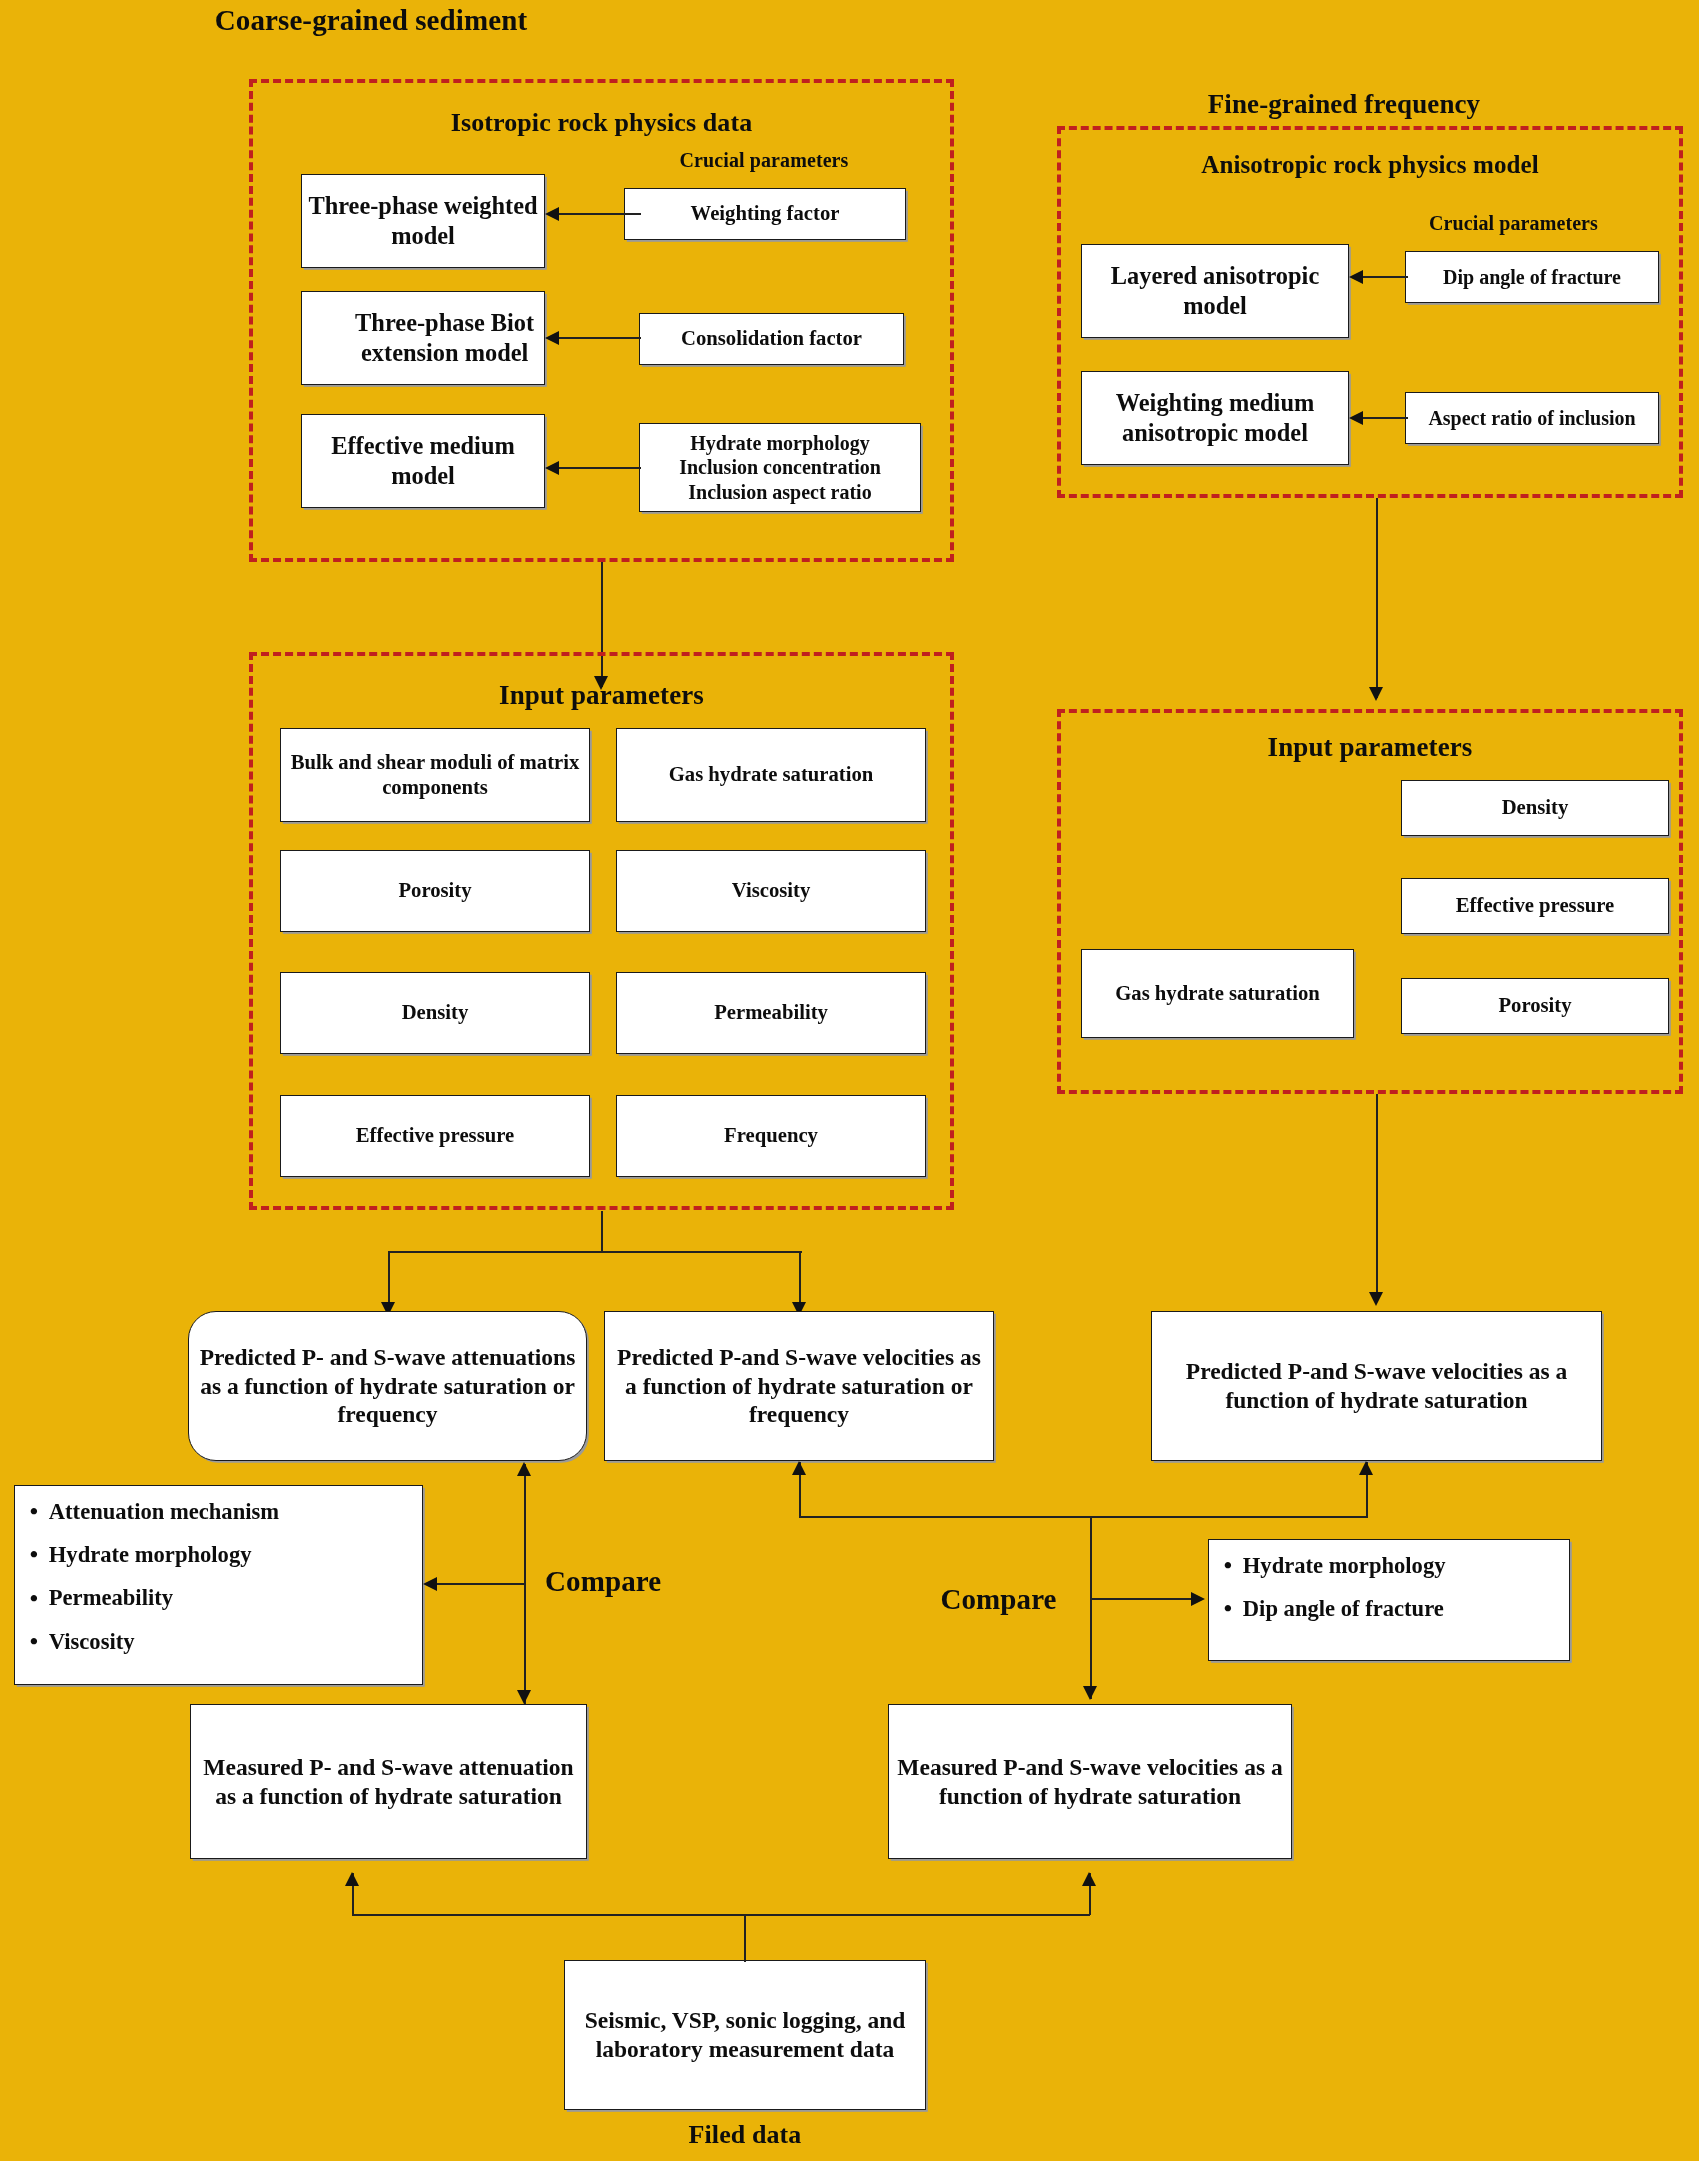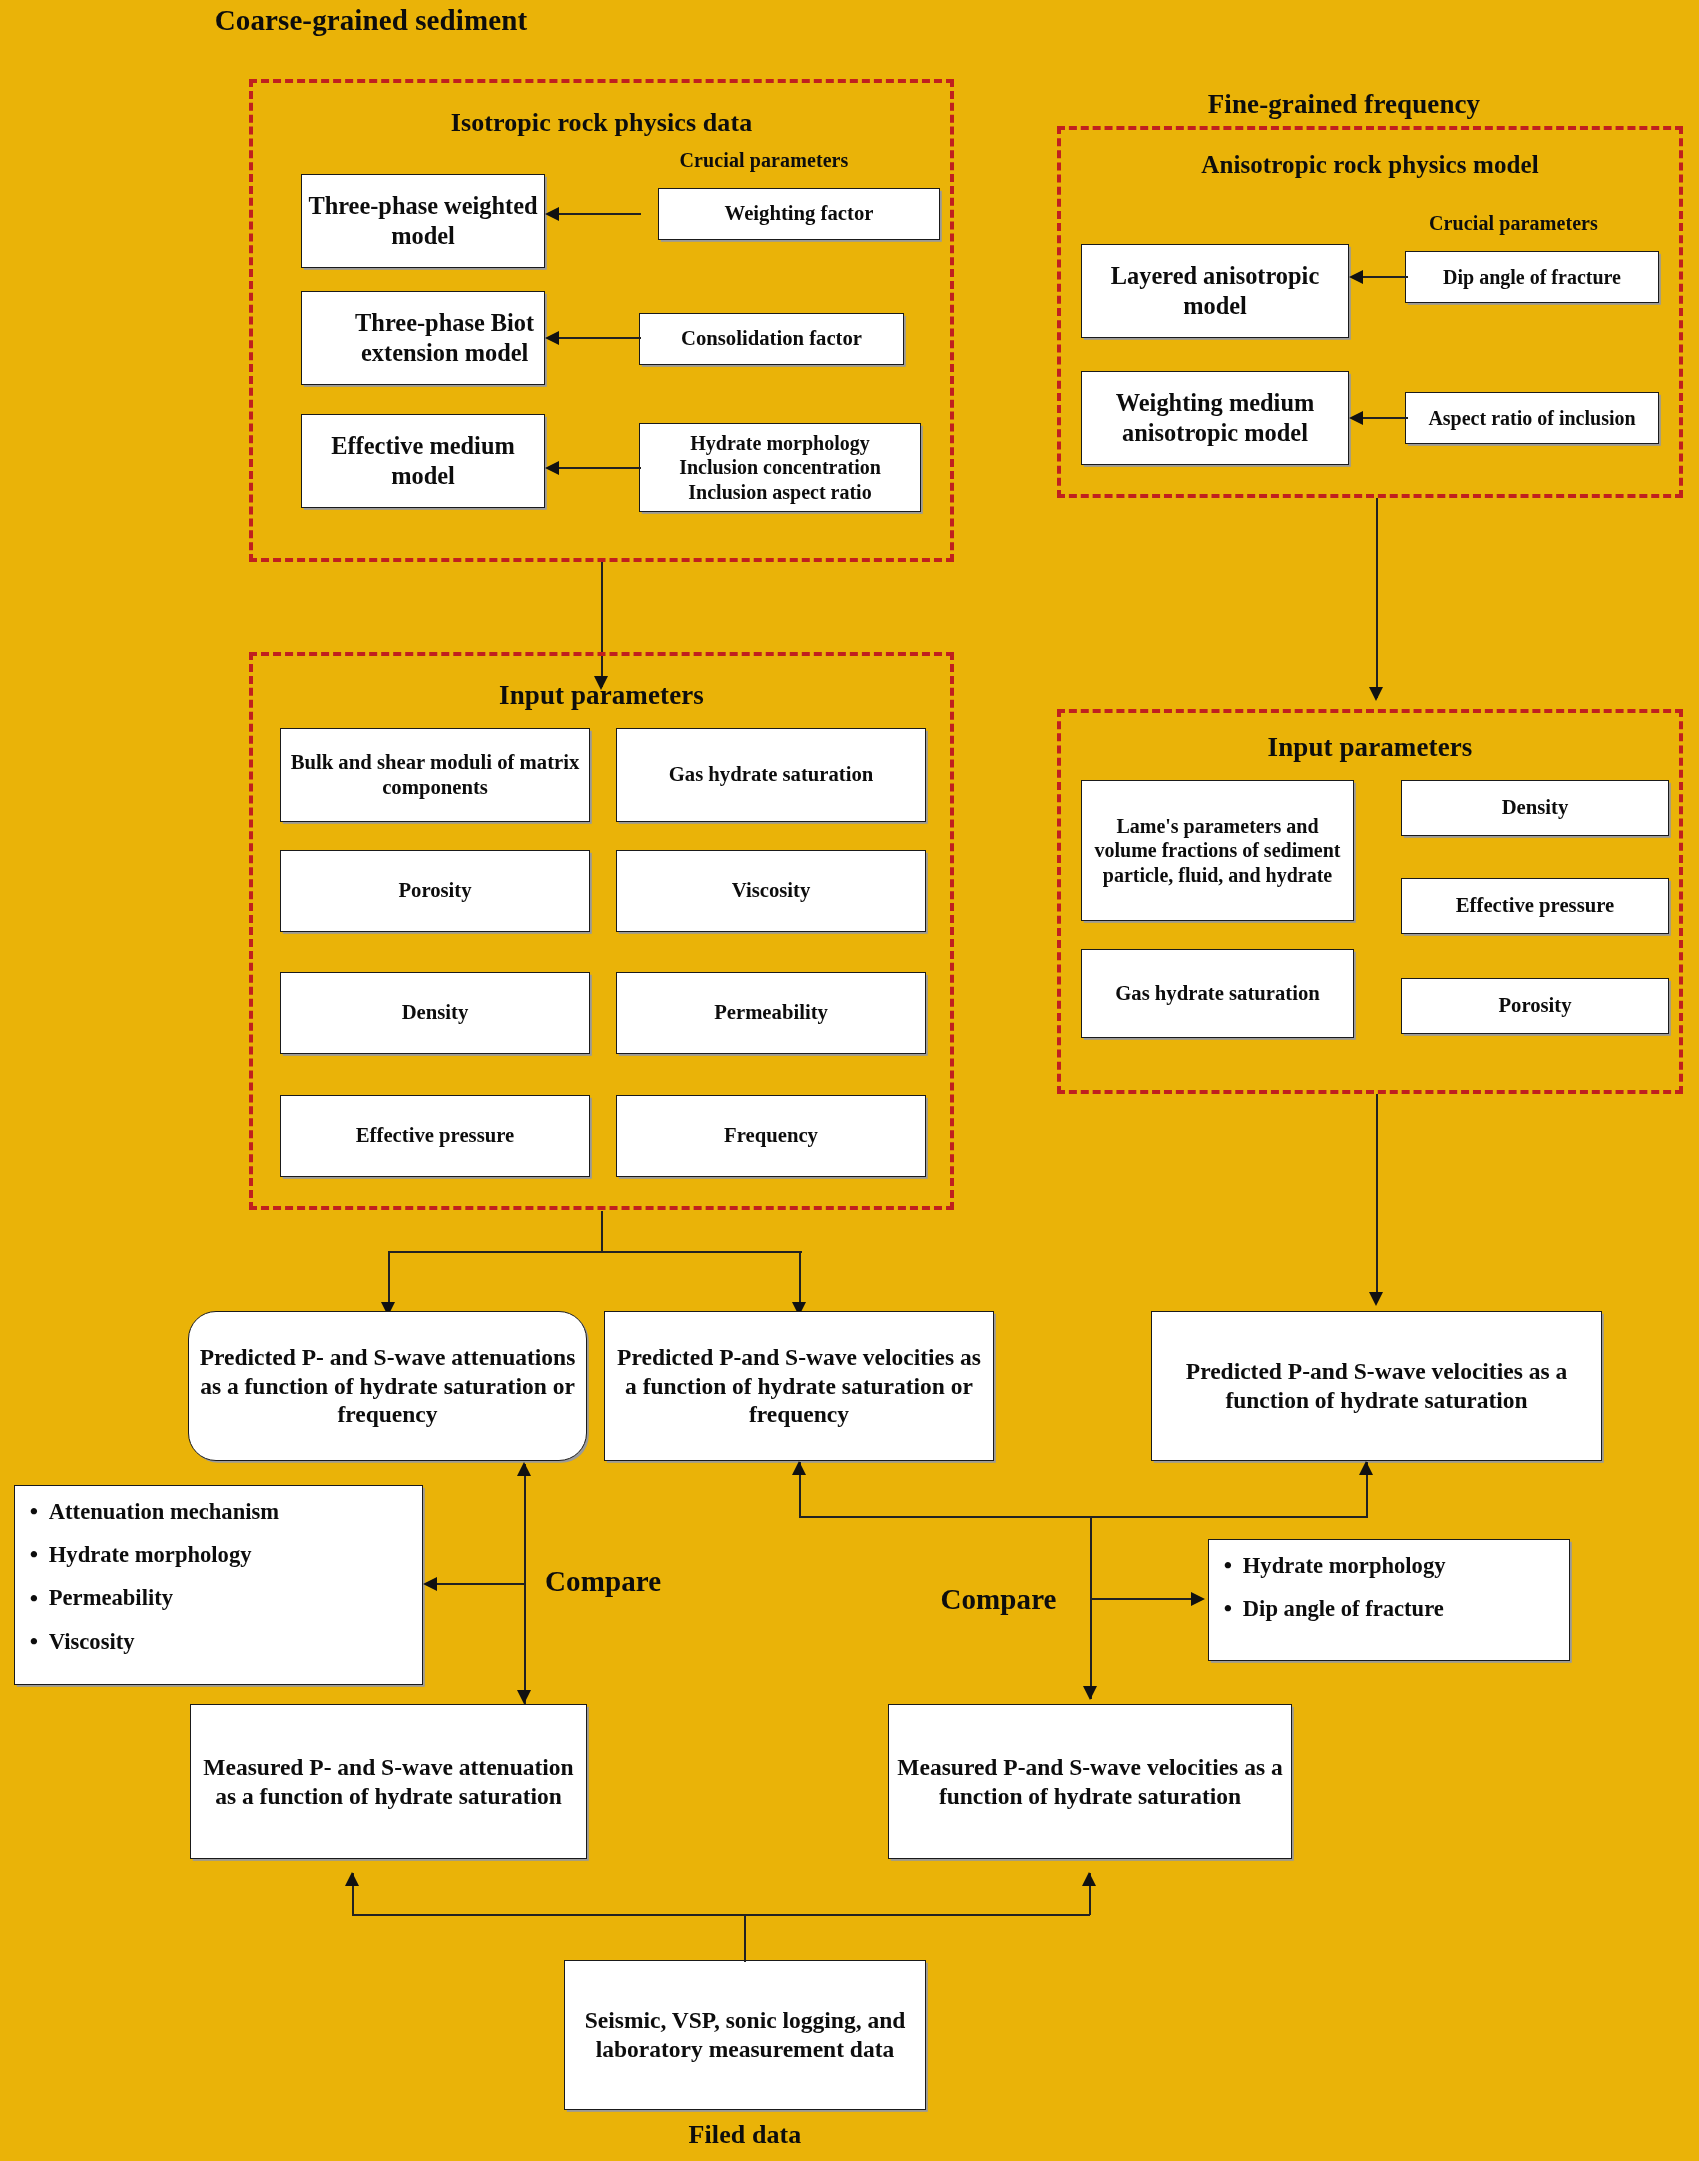--- a/index.html
+++ b/index.html
@@ -100,21 +100,21 @@
   </div>
 
   <div class="abs bx" style="left:301px;top:291px;width:244px;height:94px;font-size:24.4px;padding-left:48px;">
     <span>Three-phase Biot extension model</span>
   </div>
 
   <div class="abs bx" style="left:301px;top:414px;width:244px;height:94px;font-size:24.4px;">
     <span>Effective medium model</span>
   </div>
 
-  <div class="abs bx thin" style="left:658px;top:188px;width:282px;height:52px;font-size:20.7px;">
+  <div class="abs bx thin" style="left:624px;top:188px;width:282px;height:52px;font-size:20.7px;">
     <span>Weighting factor</span>
   </div>
 
   <div class="abs bx thin" style="left:639px;top:313px;width:265px;height:52px;font-size:20.7px;">
     <span>Consolidation factor</span>
   </div>
 
   <div class="abs bx thin" style="left:639px;top:423px;width:282px;height:89px;font-size:20px;flex-direction:column;">
     <span>Hydrate morphology</span>
     <span>Inclusion concentration</span>
@@ -200,23 +200,20 @@
   <div class="ln-h" style="left:388px;top:1251px;width:414px;"></div>
   <div class="ln-v" style="left:388px;top:1251px;height:61px;"></div>
   <div class="ar-d" style="left:381px;top:1302px;"></div>
   <div class="ln-v" style="left:799px;top:1251px;height:61px;"></div>
   <div class="ar-d" style="left:792px;top:1302px;"></div>
 
   <div class="abs dashed" style="left:1057px;top:709px;width:626px;height:385px;"></div>
 
   <div class="abs ttl" style="left:1071px;top:732px;width:598px;font-size:27px;">Input parameters</div>
 
-  <div class="abs bx thin" style="left:1081px;top:780px;width:273px;height:141px;font-size:20px;">
-    <span>Lame's parameters and volume fractions of sediment particle, fluid, and hydrate</span>
-  </div>
 
   <div class="abs bx thin" style="left:1401px;top:780px;width:268px;height:56px;font-size:20.7px;">
     <span>Density</span>
   </div>
 
   <div class="abs bx thin" style="left:1401px;top:878px;width:268px;height:56px;font-size:20.7px;">
     <span>Effective pressure</span>
   </div>
 
   <div class="abs bx thin" style="left:1081px;top:949px;width:273px;height:89px;font-size:20.7px;">

